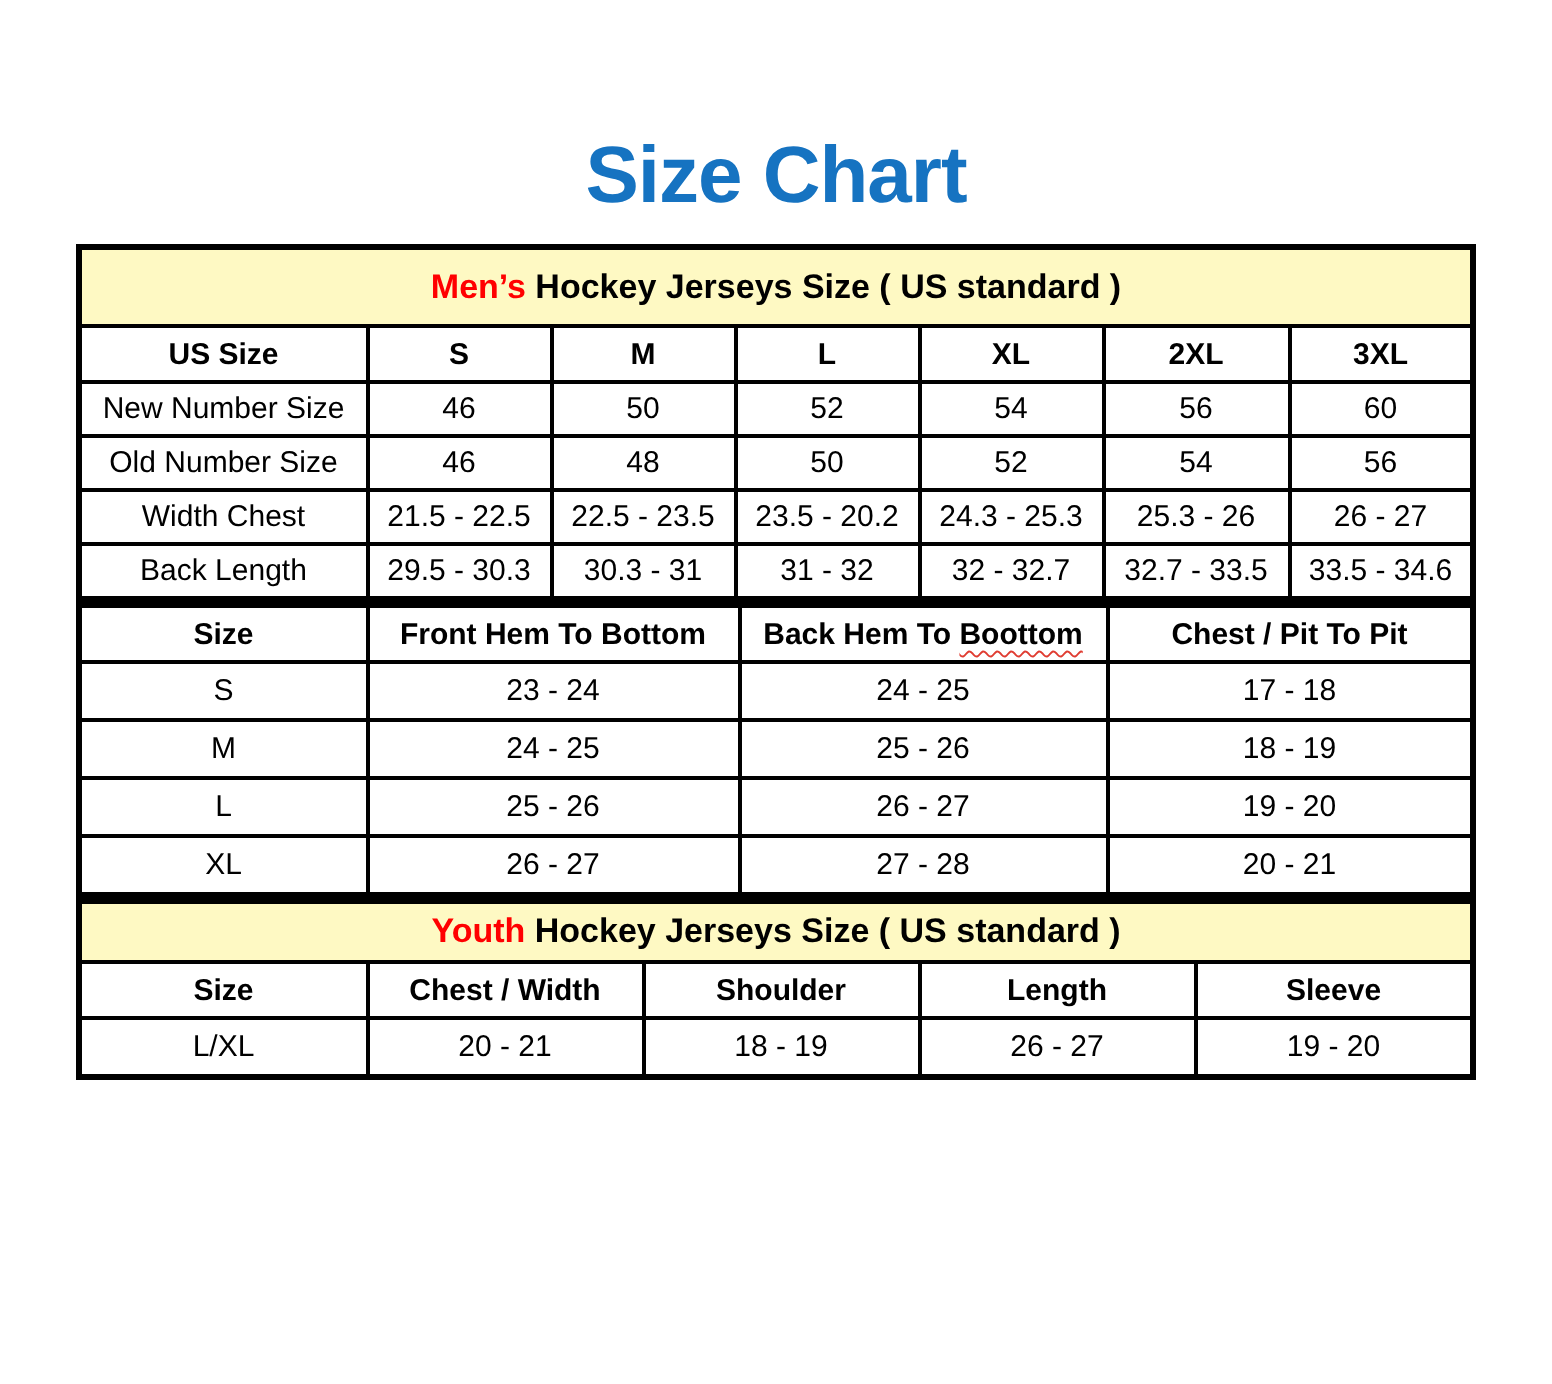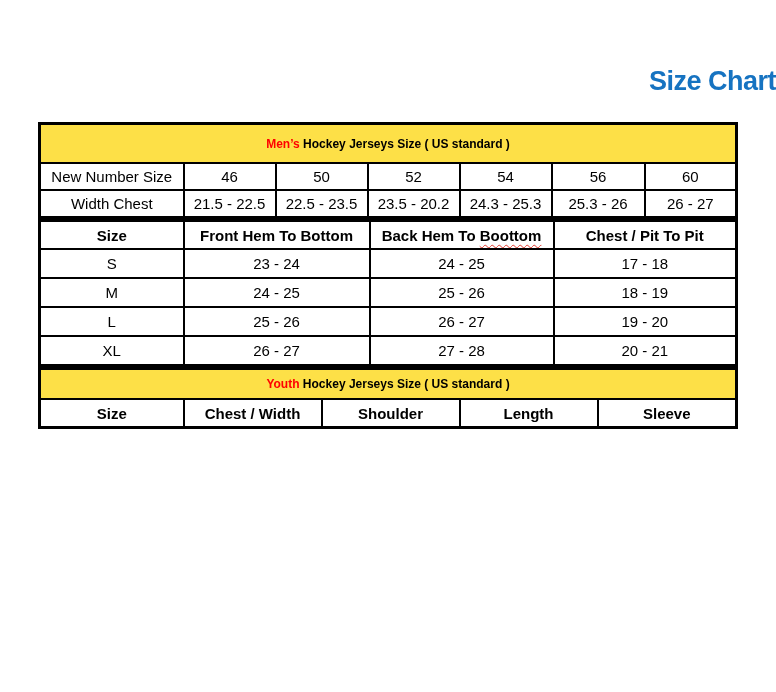--- a/index.html
+++ b/index.html
@@ -15,22 +15,22 @@
     height: 692px;
     background: #ffffff;
     overflow: hidden;
   }
   .page-title {
     margin: 0;
     position: absolute;
     top: 66px;
     left: 0;
     width: 776px;
-    text-align: right;
-    font-size: 27px;
+    text-align: center;
+    font-size: 40px;
     font-weight: bold;
     color: #1673C1;
     letter-spacing: -0.5px;
   }
   .chart-wrap {
     position: absolute;
     top: 122px;
     left: 38px;
     width: 697px;
   }
@@ -43,23 +43,23 @@
   table.size-table td {
     border: 2px solid #000000;
     text-align: center;
     vertical-align: middle;
     font-size: 15px;
     padding: 0 2px;
     white-space: nowrap;
     overflow: hidden;
   }
   tr.section-row td {
-    background: #fde047;
+    background: #fef9c3;
     font-weight: bold;
-    font-size: 12px;
+    font-size: 17px;
   }
   tr.section-row.tall td { height: 37px; }
   tr.section-row.mid td  { height: 31px; }
   tr.section-row.short td{ height: 28px; }
   .accent-red { color: #FF0000; }
   tr.head-row td { font-weight: bold; height: 26px; }
   tr.data-row td { height: 25px; font-weight: normal; }
   table.womens tr.data-row td, table.youth tr.data-row td { height: 27px; }
   td.bold-label { font-weight: bold; }
   .squiggle {
@@ -86,37 +86,64 @@
           <col style="width:92px">
           <col style="width:92px">
         <col style="width:92px">
           <col style="width:93px">
           <col style="width:92px">
       </colgroup>
       <tbody>
         <tr class="section-row tall">
           <td colspan="7"><span class="accent-red">Men’s</span><span> Hockey Jerseys Size ( US standard )</span></td>
         </tr>
+        <tr class="head-row">
+          <td>US Size</td>
+          <td>S</td>
+          <td>M</td>
+          <td>L</td>
+          <td>XL</td>
+          <td>2XL</td>
+          <td>3XL</td>
+        </tr>
         <tr class="data-row">
           <td>New Number Size</td>
           <td>46</td>
           <td>50</td>
           <td>52</td>
           <td>54</td>
           <td>56</td>
           <td>60</td>
         </tr>
         <tr class="data-row">
+          <td>Old Number Size</td>
+          <td>46</td>
+          <td>48</td>
+          <td>50</td>
+          <td>52</td>
+          <td>54</td>
+          <td>56</td>
+        </tr>
+        <tr class="data-row">
           <td>Width Chest</td>
           <td>21.5 - 22.5</td>
           <td>22.5 - 23.5</td>
           <td>23.5 - 20.2</td>
           <td>24.3 - 25.3</td>
           <td>25.3 - 26</td>
           <td>26 - 27</td>
+        </tr>
+        <tr class="data-row">
+          <td>Back Length</td>
+          <td>29.5 - 30.3</td>
+          <td>30.3 - 31</td>
+          <td>31 - 32</td>
+          <td>32 - 32.7</td>
+          <td>32.7 - 33.5</td>
+          <td>33.5 - 34.6</td>
         </tr>
       </tbody>
     </table>
 
     <table class="size-table womens">
       <colgroup>
         <col style="width:144px">
           <col style="width:186px">
           <col style="width:184px">
           <col style="width:183px">
@@ -167,17 +194,24 @@
         <tr class="section-row short">
           <td colspan="5"><span class="accent-red">Youth</span><span> Hockey Jerseys Size ( US standard )</span></td>
         </tr>
         <tr class="head-row">
           <td>Size</td>
           <td>Chest / Width</td>
           <td>Shoulder</td>
           <td>Length</td>
           <td>Sleeve</td>
         </tr>
+        <tr class="data-row">
+          <td class="bold-label">L/XL</td>
+          <td>20 - 21</td>
+          <td>18 - 19</td>
+          <td>26 - 27</td>
+          <td>19 - 20</td>
+        </tr>
       </tbody>
     </table>
 
   </div>
 </div>
 
 </body></html>

